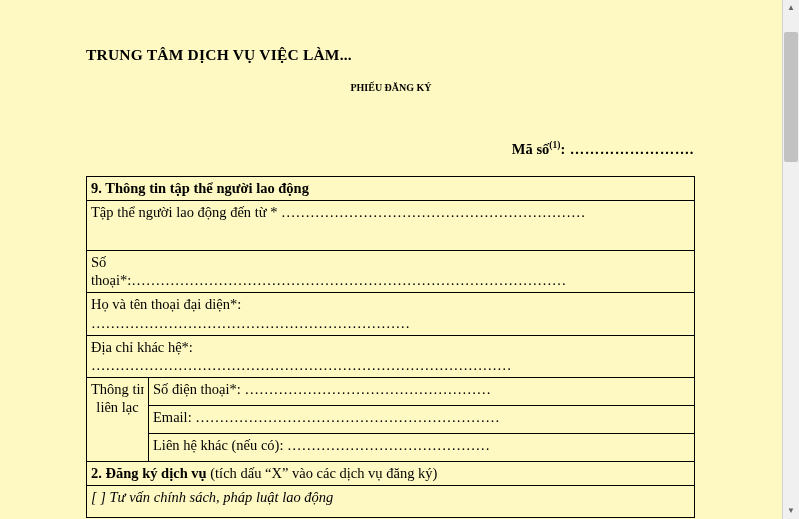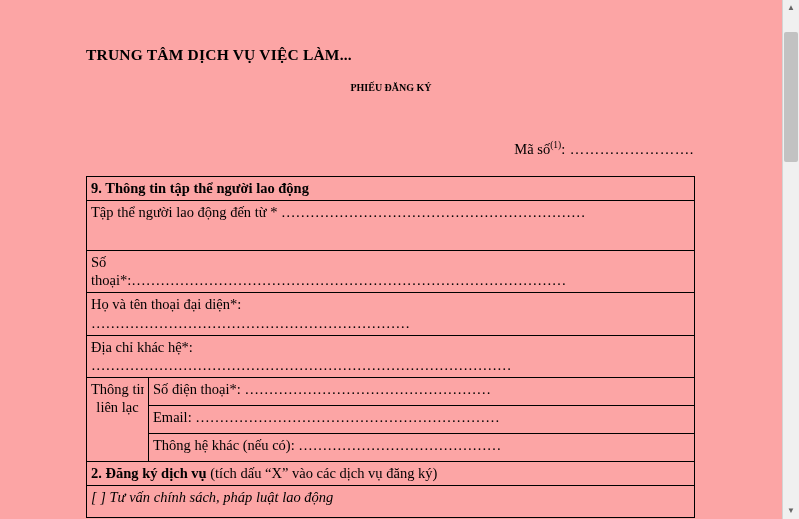--- a/index.html
+++ b/index.html
@@ -19,21 +19,21 @@
     width: 799px;
     height: 519px;
     background: #ffffff;
   }
   .doc {
     position: absolute;
     left: 0;
     top: 0;
     width: 783px;
     height: 519px;
-    background: #fca5a5;
+    background: #fef9c3;
     overflow: hidden;
   }
   
   .scrollbar-track {
     position: absolute;
     right: 0;
     top: 0;
     width: 16px;
     height: 519px;
     background: #f0f0f0;
@@ -90,21 +90,21 @@
     font-size: 14.5px;
   }
   .code-line {
     position: absolute;
     left: 86px;
     top: 140px;
     width: 608px;
     text-align: right;
     font-size: 14.5px;
   }
-  .code-line b { font-weight: normal; }
+  .code-line b { font-weight: bold; }
   .code-line sup { font-size: 9.5px; vertical-align: super; }
   .dots { letter-spacing: .5px; }
 
   table.main {
     position: absolute;
     left: 86px;
     top: 176px;
     width: 608px;
     border-collapse: collapse;
     table-layout: fixed;
@@ -187,21 +187,21 @@
           <td class="contact-label" rowspan="3">
             <span class="ellipsis-row">Thông tin</span>
             <span class="ellipsis-row">liên lạc</span>
           </td>
           <td style="height:22px">Số điện thoại*: ……………………………………………</td>
         </tr>
         <tr>
           <td style="height:22px">Email: ………………………………………………………</td>
         </tr>
         <tr>
-          <td style="height:22px">Thông hệ khác (nếu có): ……………………………………</td>
+          <td style="height:22px">Liên hệ khác (nếu có): ……………………………………</td>
         </tr>
         <tr>
           <td class="section-head" colspan="2">
             <span>2. Đăng ký dịch vụ</span><span class="reg"> (tích dấu “X” vào các dịch vụ đăng ký)</span>
           </td>
         </tr>
         <tr>
           <td colspan="2" class="italic" style="height:26px">[ ] Tư vấn chính sách, pháp luật lao động</td>
         </tr>
       </tbody>

